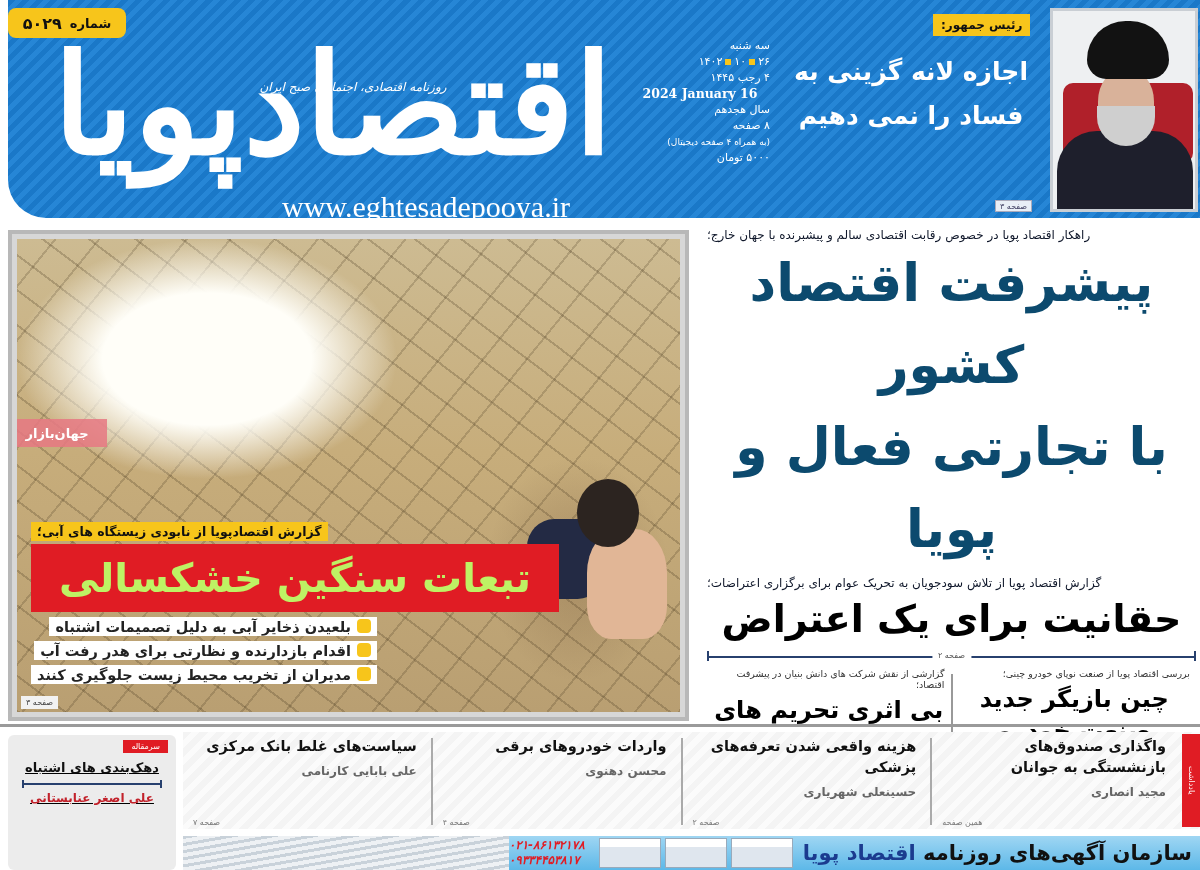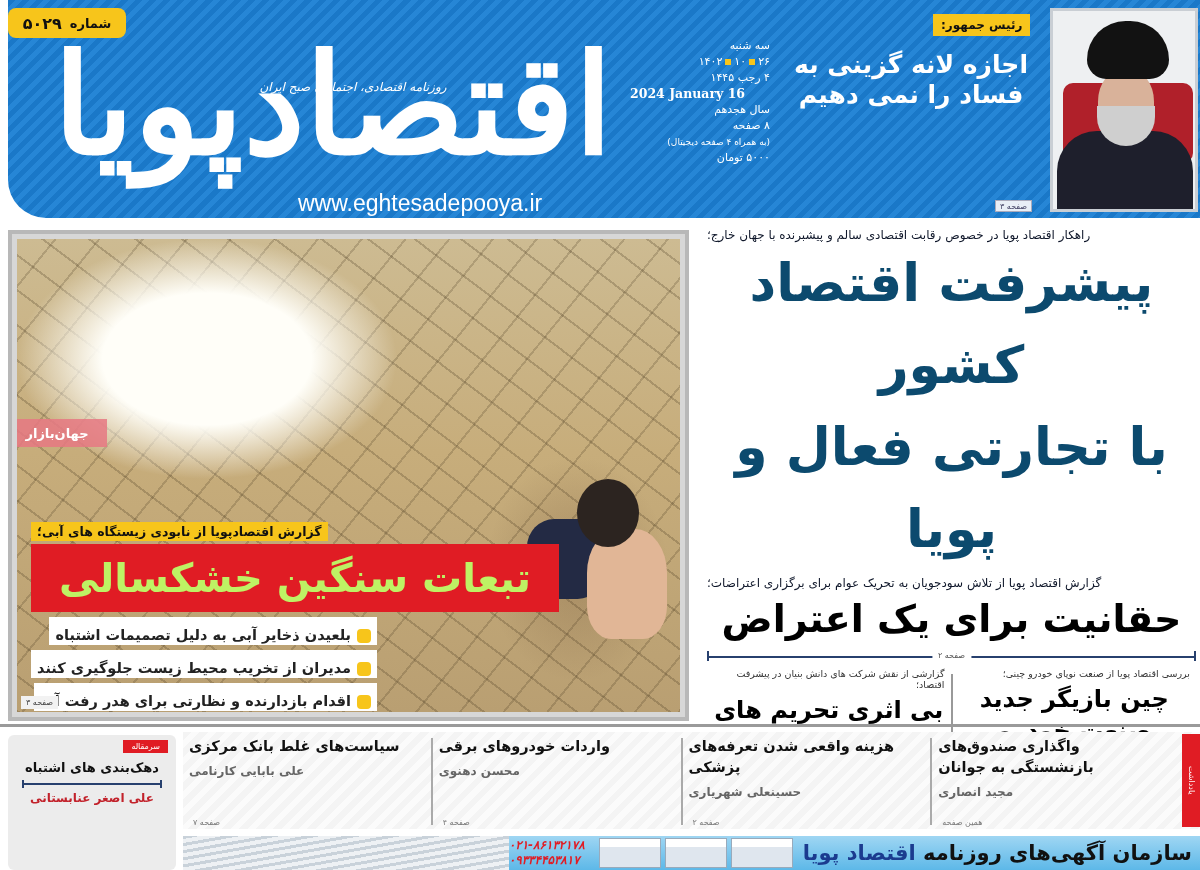--- a/index.html
+++ b/index.html
@@ -25,38 +25,38 @@
       color: #fff; font-family: "DejaVu Serif", serif; font-weight: bold;
       font-size: 138px; line-height: 170px; text-align: center; letter-spacing: -6px;
       direction: rtl; white-space: nowrap; overflow: hidden;
     }
     .tagline {
       position: absolute; left: 245px; top: 80px; width: 200px;
       color: #fff; font-family: "DejaVu Serif", serif; font-style: italic;
       font-size: 12px; direction: rtl; text-align: center;
     }
     .website {
-      position: absolute; left: 290px; top: 190px; color: #fff;
-      font-family: Liberation Sans, sans-serif; font-size: 23px; direction: ltr;
+      position: absolute; left: 274px; top: 190px; color: #fff;
+      font-family: Liberation Serif, serif; font-size: 30px; direction: ltr;
     }
     .dateblock {
       position: absolute; left: 622px; top: 38px; width: 140px;
       color: #fff; font-size: 11px; line-height: 16px; direction: rtl; text-align: right;
     }
-    .dateblock .en { font-family: "DejaVu Serif", serif; font-weight: bold; font-size: 12.5px; direction: ltr; text-align: left; }
+    .dateblock .en { font-family: "DejaVu Serif", serif; font-weight: bold; font-size: 12.5px; direction: ltr; text-align: center; }
     .dateblock .sq { display: inline-block; width: 6px; height: 6px; background: #f7c51b; margin: 0 3px; vertical-align: middle; }
     .dateblock .small { font-size: 9px; }
     .president-label {
       position: absolute; left: 925px; top: 14px; height: 22px; padding: 0 8px;
       background: #f7c51b; color: #111; font-size: 12px; font-weight: bold;
       display: flex; align-items: center; direction: rtl;
     }
     .president-headline {
       position: absolute; left: 772px; top: 50px; width: 262px;
-      color: #fff; font-weight: bold; font-size: 25px; line-height: 30px;
+      color: #fff; font-weight: bold; font-size: 25px; line-height: 44px;
       text-align: center; direction: rtl;
     }
     .president-page {
       position: absolute; left: 987px; top: 200px; padding: 0 4px; height: 12px;
       background: #e8eef6; color: #446; font-size: 8px; line-height: 12px; border: 1px solid #aab;
     }
     .portrait {
       position: absolute; left: 1042px; top: 8px; width: 148px; height: 204px;
       background: #eef0f2; border: 3px solid #c9ced4; overflow: hidden;
     }
@@ -92,22 +92,22 @@
       position: absolute; left: 14px; top: 283px; background: #f7c51b;
       padding: 2px 6px; font-size: 12.5px; font-weight: bold; color: #111; direction: rtl;
     }
     .story-title {
       position: absolute; left: 14px; top: 305px; width: 528px; height: 68px;
       background: #e01c24; color: #bef264; font-size: 40px; font-weight: bold;
       display: flex; align-items: center; justify-content: center; direction: rtl;
     }
     .bullets { position: absolute; left: 14px; top: 378px; direction: rtl; }
     .bullet {
-      display: flex; align-items: flex-end; gap: 6px; background: #fff;
-      margin-bottom: 5px; padding: 2px 6px; height: 28px; width: fit-content;
+      display: flex; align-items: flex-start; gap: 6px; background: #fff;
+      margin-bottom: 5px; padding: 2px 6px; height: 19px; width: fit-content;
       font-size: 14.5px; font-weight: bold; color: #222;
     }
     .bullet .dot { width: 14px; height: 14px; background: #f7c51b; border-radius: 4px; flex: none; }
     .photo-page {
       position: absolute; left: 4px; bottom: 3px; padding: 0 5px; height: 13px;
       background: #f2f2f2; color: #444; font-size: 8px; line-height: 13px;
     }
 
     
     .col-right { position: absolute; left: 707px; top: 228px; width: 489px; direction: rtl; }
@@ -128,21 +128,21 @@
     .pair .divider { width: 2px; background: #999; margin: 6px 0; }
     .pair .k { font-size: 9.5px; color: #333; text-align: right; }
     .pair .t { font-size: 24px; font-weight: bold; line-height: 32px; text-align: center; color: #000; margin-top: 4px; }
     .pair .pg { position: absolute; left: 6px; bottom: 2px; font-size: 8px; color: #666; }
     .pair-bottom-rule { position: absolute; left: 0; right: 0; bottom: -6px; height: 3px; background: #27406e; }
 
     
     .gray-band { position: absolute; left: 0; top: 724px; width: 1200px; height: 3px; background: #9a9a9a; }
     .editorial {
       position: absolute; left: 8px; top: 735px; width: 168px; height: 135px;
-      background: #ececec; border-radius: 6px; direction: rtl; padding: 6px 8px; text-align: center;
+      background: #ececec; border-radius: 6px; direction: rtl; padding: 6px 8px; text-align: center; text-decoration: underline;
     }
     .editorial .tag {
       position: absolute; right: 8px; top: 5px; background: #e01c24; color: #fff;
       font-size: 8px; padding: 2px 8px;
     }
     .editorial .title { margin-top: 18px; font-size: 13px; font-weight: bold; line-height: 18px; color: #111; }
     .editorial .line { margin: 6px 6px; height: 2px; background: #27406e; position: relative; }
     .editorial .line::after { content: ""; position: absolute; left: 0; right: 0; top: -3px; height: 8px; border-left: 2px solid #27406e; border-right: 2px solid #27406e; }
     .editorial .author { font-size: 12px; color: #c2222b; font-weight: bold; margin-top: 4px; }
     .editorial .excerpt { font-size: 8.5px; color: #333; text-align: justify; line-height: 14px; margin-top: 4px; }
@@ -150,21 +150,21 @@
     .opinions {
       position: absolute; left: 183px; top: 732px; width: 1017px; height: 97px;
       background: repeating-linear-gradient(135deg, #f4f4f4 0 6px, #fbfbfb 6px 12px);
       display: flex; direction: rtl;
     }
     .op-tab {
       width: 18px; background: #e01c24; color: #fff; font-size: 8px;
       writing-mode: vertical-rl; display: flex; align-items: center; justify-content: center; margin: 2px 0;
     }
     .op {
-      flex: 1; position: relative; padding: 4px 16px 0 6px; text-align: left;
+      flex: 1; position: relative; padding: 4px 16px 0 6px; text-align: right;
     }
     .op + .op::before { content: ""; position: absolute; right: 0; top: 6px; bottom: 4px; width: 2px; background: #aaa; }
     .op .t { font-size: 14.5px; font-weight: bold; line-height: 21px; color: #111; }
     .op .a { font-size: 12px; color: #666; margin-top: 7px; font-weight: bold; }
     .op .pg { position: absolute; left: 10px; bottom: 2px; font-size: 8px; color: #777; }
 
     .ad-banner {
       position: absolute; left: 183px; top: 836px; width: 1017px; height: 34px;
       background: linear-gradient(180deg, #9fd6f3, #5db8e8); display: flex; align-items: center; direction: rtl;
       overflow: hidden;
@@ -221,25 +221,25 @@
     <div class="watermark">جهان‌بازار</div>
     <div class="story-kicker">گزارش اقتصادپویا از نابودی زیستگاه های آبی؛</div>
     <div class="story-title">تبعات سنگین خشکسالی</div>
     <div class="bullets">
       <div class="bullet">
           <span class="dot"></span>
           <span>بلعیدن ذخایر آبی به دلیل تصمیمات اشتباه</span>
         </div>
       <div class="bullet">
           <span class="dot"></span>
-          <span>مدیران از تخریب محیط زیست جلوگیری کنند</span>
+          <span>اقدام بازدارنده و نظارتی برای هدر رفت آب</span>
         </div>
       <div class="bullet">
           <span class="dot"></span>
-          <span>اقدام بازدارنده و نظارتی برای هدر رفت آب</span>
+          <span>مدیران از تخریب محیط زیست جلوگیری کنند</span>
         </div>
     </div>
     <div class="photo-page">صفحه ۳</div>
   </div>
 </section>
 
 <section class="col-right">
   <div class="kicker">راهکار اقتصاد پویا در خصوص رقابت اقتصادی سالم و پیشبرنده با جهان خارج؛</div>
   <div class="lead-title">پیشرفت اقتصاد کشور</div>
   <div class="lead-title">با تجارتی فعال و پویا</div>

